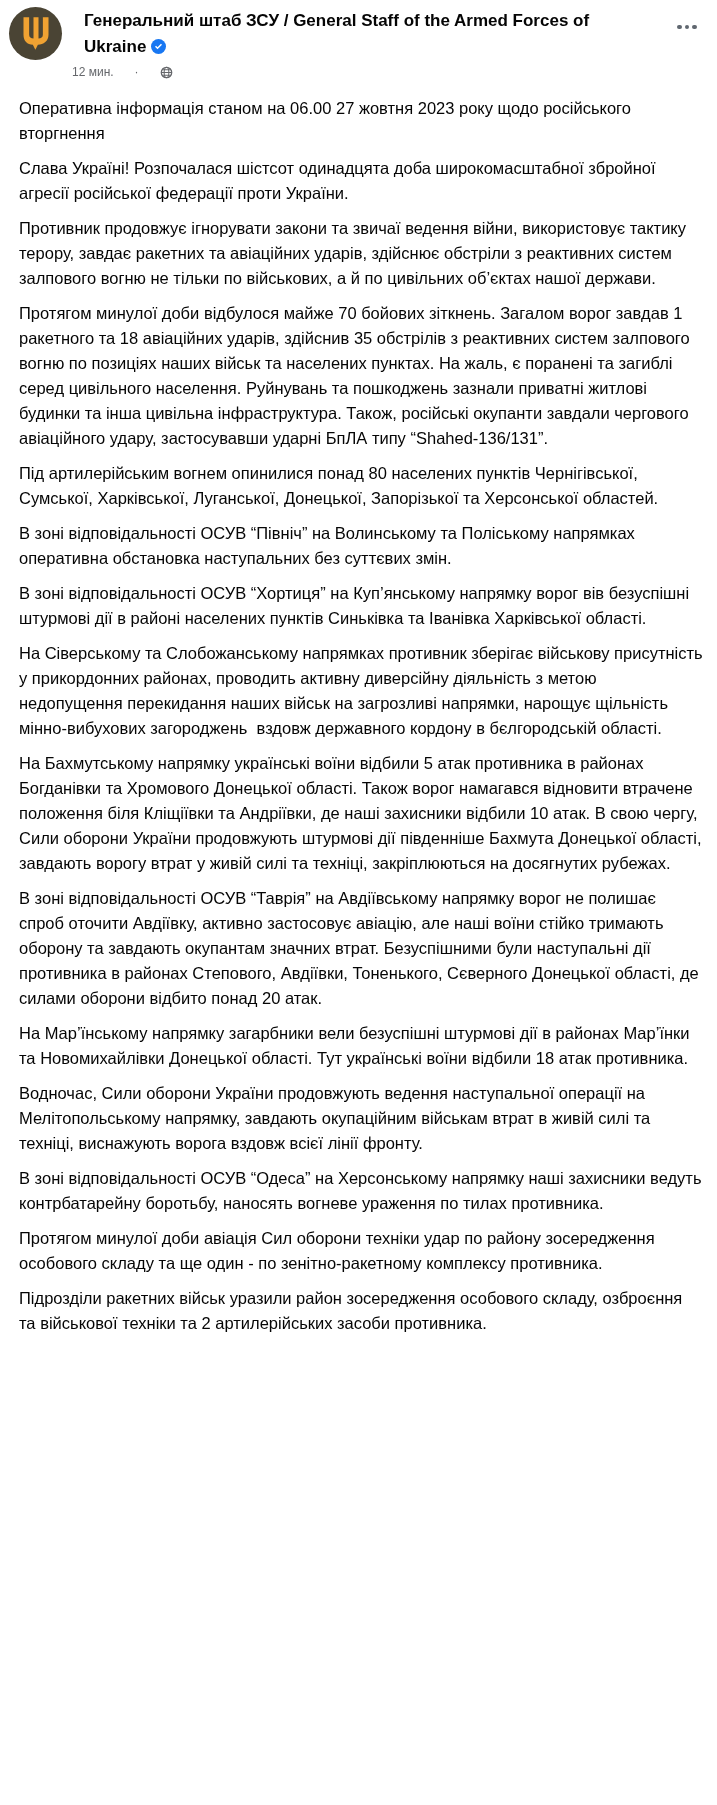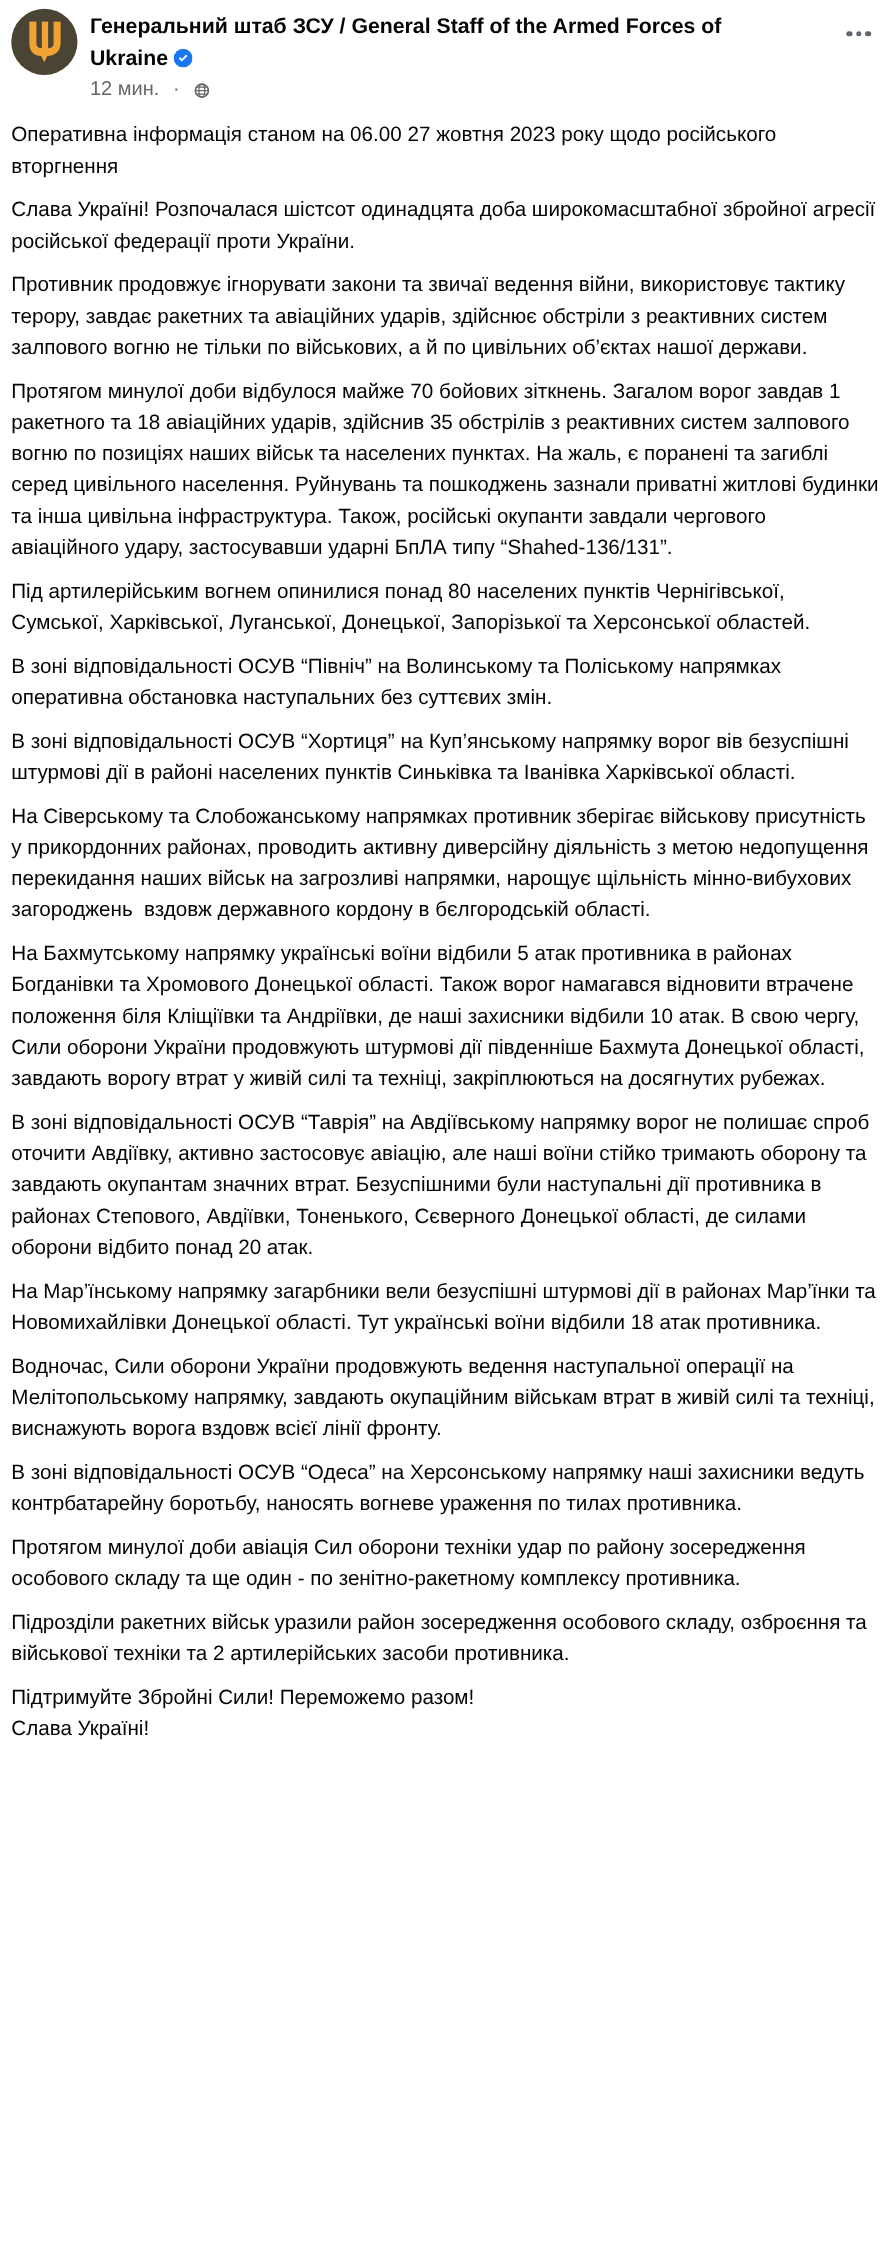--- a/index.html
+++ b/index.html
@@ -41,34 +41,35 @@
     flex: 1 1 auto;
     padding-top: 1px;
   }
   .page-name {
     font-size: 17px;
     font-weight: bold;
     line-height: 26px;
     color: #050505;
     max-width: 545px;
     cursor: pointer;
+    margin-left: 12px;
   }
   .verified-icon {
     display: inline-block;
     vertical-align: -2px;
     margin-left: 5px;
     line-height: 0;
   }
   .post-meta {
     margin-top: 3px;
     display: flex;
     align-items: center;
-    gap: 11px;
+    gap: 21px;
     color: #65676b;
-    font-size: 16px;
+    font-size: 12px;
     line-height: 18px;
   }
   .timestamp { cursor: pointer; }
   .meta-sep { color: #65676b; }
   .globe-icon { line-height: 0; margin-top: 1px; }
   .more-button {
     position: absolute;
     top: 16px;
     right: 16px;
     width: 28px;
@@ -84,21 +85,21 @@
     width: 4.5px;
     height: 4.5px;
     border-radius: 50%;
     background: #606770;
     display: block;
   }
   .post-content {
     padding: 15px 14px 0 9px;
   }
   .post-paragraph {
-    margin: 0 0 10px 0;
+    margin: 0 0 10px 10px;
     font-size: 16.5px;
     line-height: 25px;
     color: #050505;
     white-space: pre-wrap;
     word-wrap: break-word;
   }
 </style>
 </head>
 <body>
 
@@ -151,17 +152,15 @@
       <p class="post-paragraph">В зоні відповідальності ОСУВ “Північ” на Волинському та Поліському напрямках оперативна обстановка наступальних без суттєвих змін.</p>
       <p class="post-paragraph">В зоні відповідальності ОСУВ “Хортиця” на Куп’янському напрямку ворог вів безуспішні штурмові дії в районі населених пунктів Синьківка та Іванівка Харківської області.</p>
       <p class="post-paragraph">На Сіверському та Слобожанському напрямках противник зберігає військову присутність у прикордонних районах, проводить активну диверсійну діяльність з метою недопущення перекидання наших військ на загрозливі напрямки, нарощує щільність мінно-вибухових загороджень  вздовж державного кордону в бєлгородській області.</p>
       <p class="post-paragraph">На Бахмутському напрямку українські воїни відбили 5 атак противника в районах Богданівки та Хромового Донецької області. Також ворог намагався відновити втрачене положення біля Кліщіївки та Андріївки, де наші захисники відбили 10 атак. В свою чергу, Сили оборони України продовжують штурмові дії південніше Бахмута Донецької області, завдають ворогу втрат у живій силі та техніці, закріплюються на досягнутих рубежах.</p>
       <p class="post-paragraph">В зоні відповідальності ОСУВ “Таврія” на Авдіївському напрямку ворог не полишає спроб оточити Авдіївку, активно застосовує авіацію, але наші воїни стійко тримають оборону та завдають окупантам значних втрат. Безуспішними були наступальні дії противника в районах Степового, Авдіївки, Тоненького, Сєверного Донецької області, де силами оборони відбито понад 20 атак.</p>
       <p class="post-paragraph">На Мар’їнському напрямку загарбники вели безуспішні штурмові дії в районах Мар’їнки та Новомихайлівки Донецької області. Тут українські воїни відбили 18 атак противника.</p>
       <p class="post-paragraph">Водночас, Сили оборони України продовжують ведення наступальної операції на Мелітопольському напрямку, завдають окупаційним військам втрат в живій силі та техніці, виснажують ворога вздовж всієї лінії фронту.</p>
       <p class="post-paragraph">В зоні відповідальності ОСУВ “Одеса” на Херсонському напрямку наші захисники ведуть контрбатарейну боротьбу, наносять вогневе ураження по тилах противника.</p>
       <p class="post-paragraph">Протягом минулої доби авіація Сил оборони техніки удар по району зосередження особового складу та ще один - по зенітно-ракетному комплексу противника.</p>
       <p class="post-paragraph">Підрозділи ракетних військ уразили район зосередження особового складу, озброєння та військової техніки та 2 артилерійських засоби противника.</p>
-      <p class="post-paragraph">Підтримуйте Збройні Сили! Переможемо разом!
-Слава Україні!</p>
     </div>
 
 </div>
 
 </body></html>

